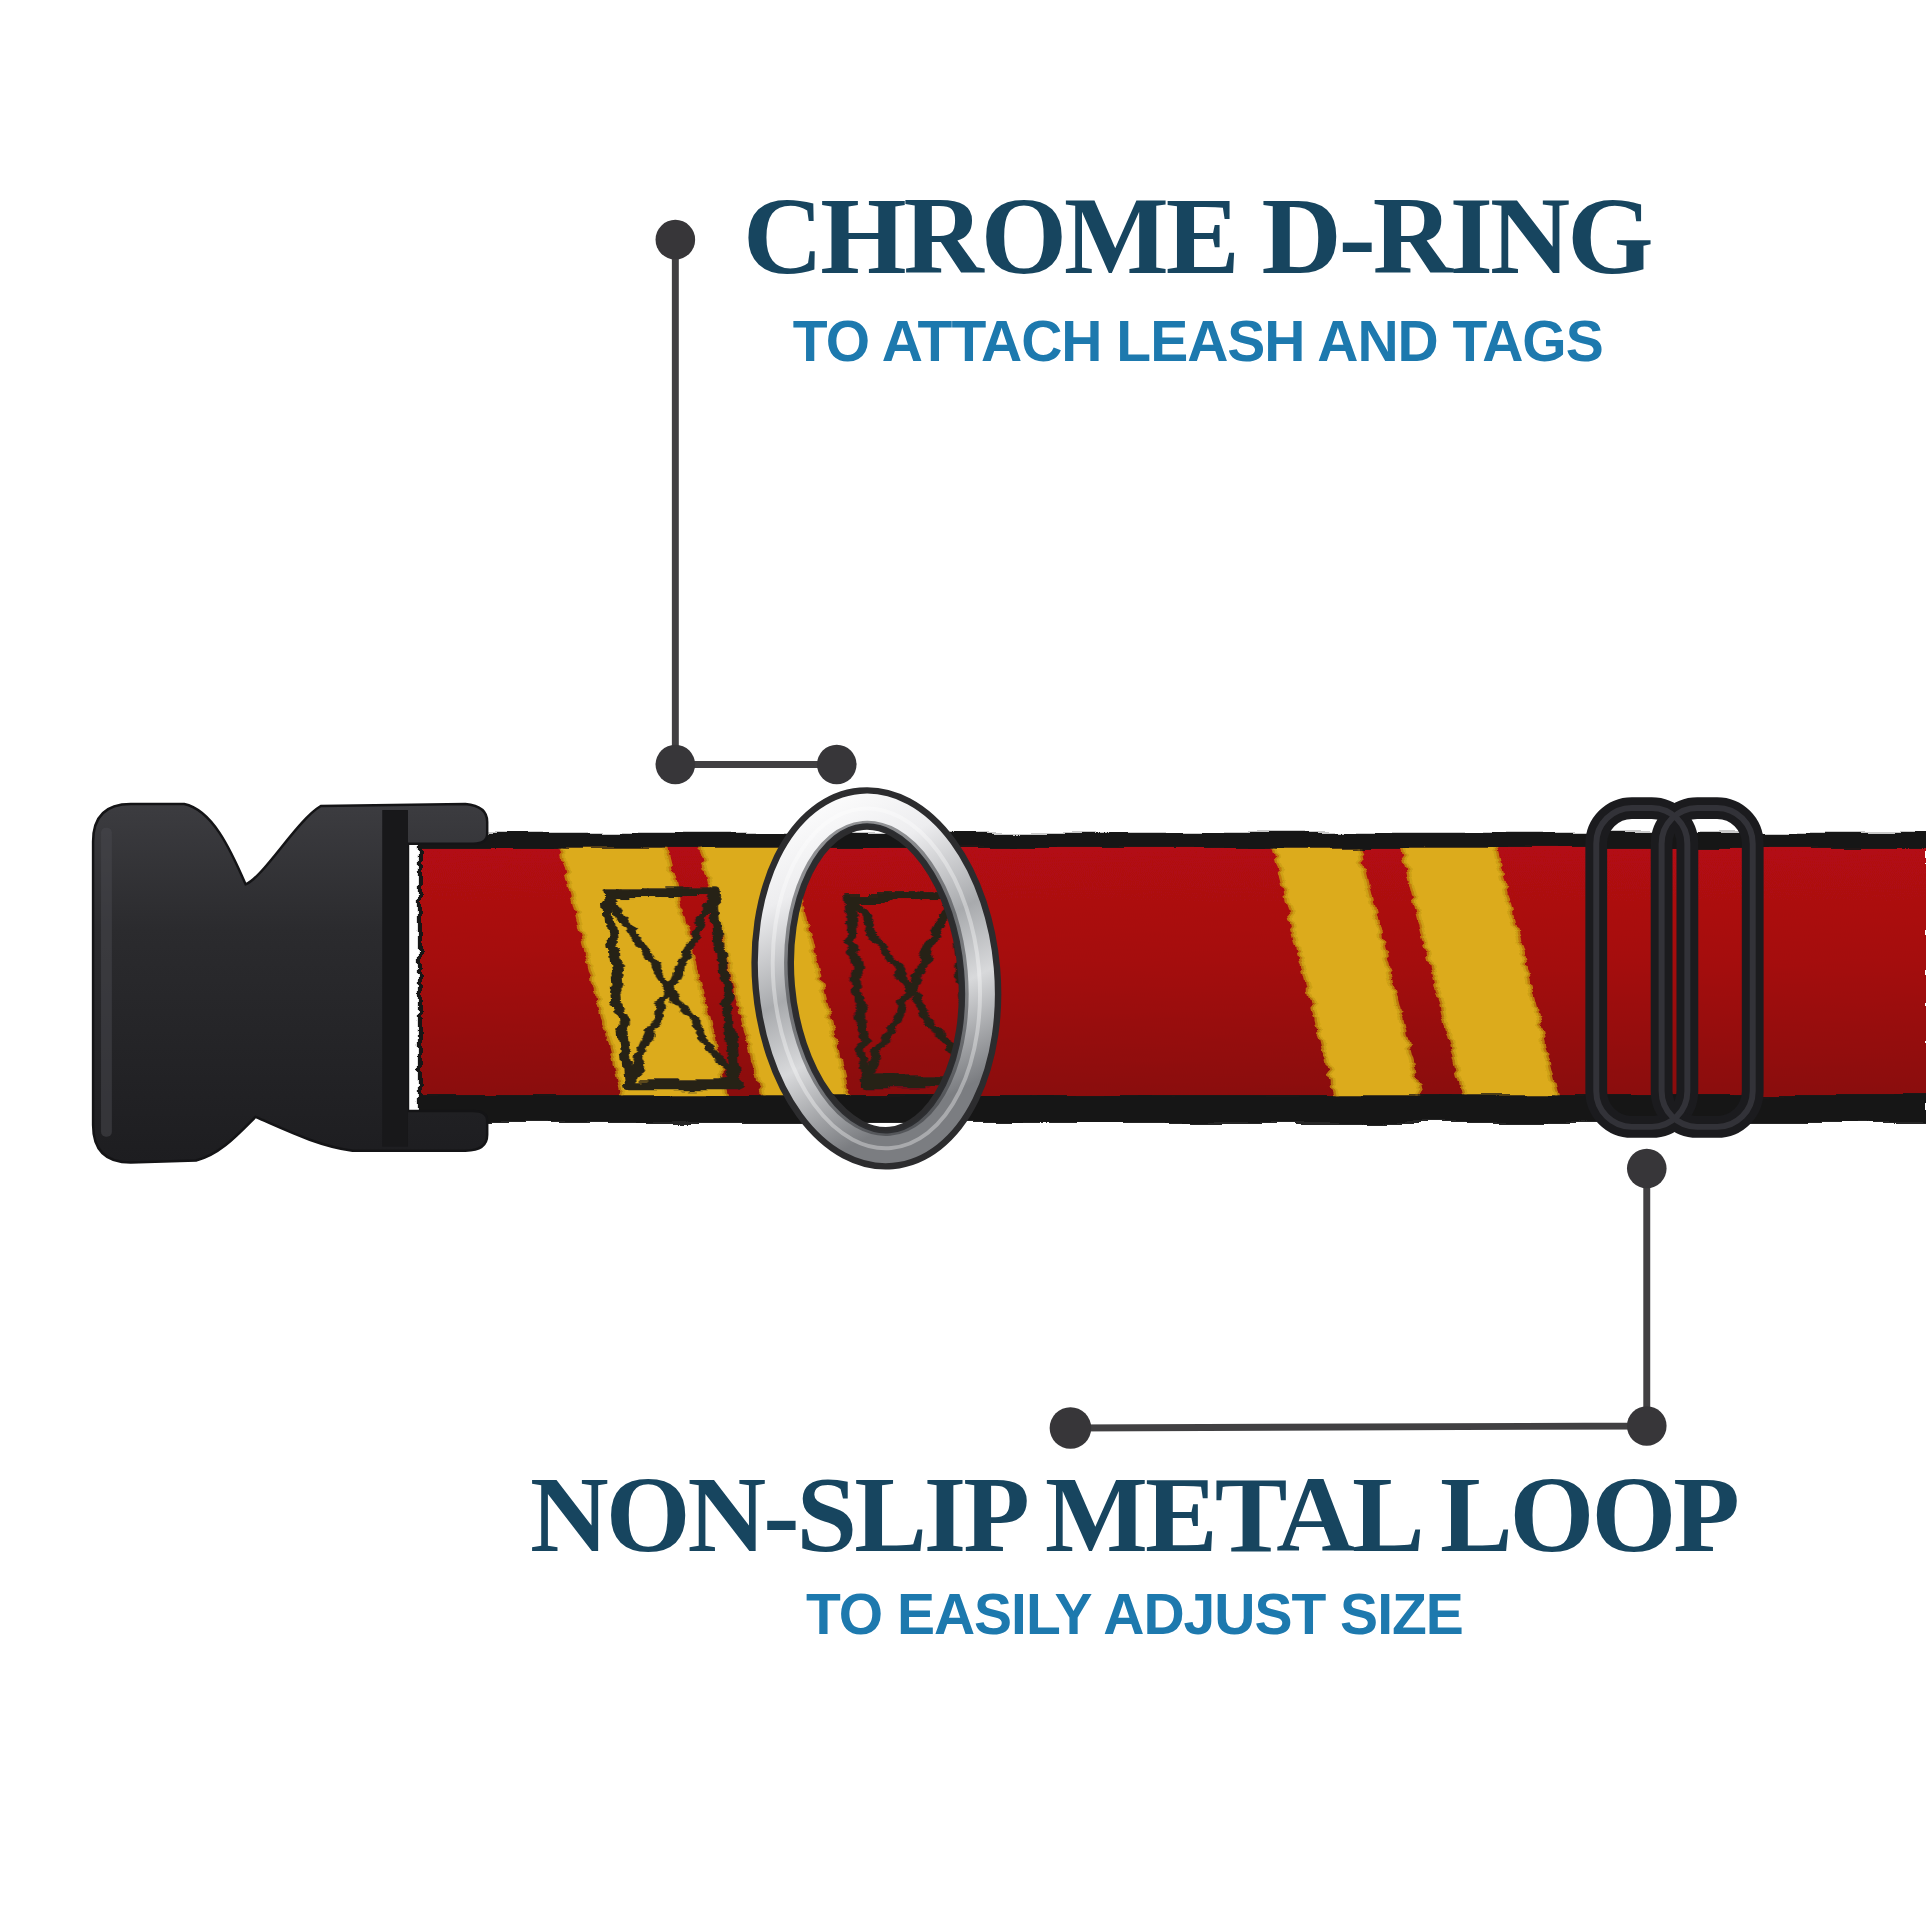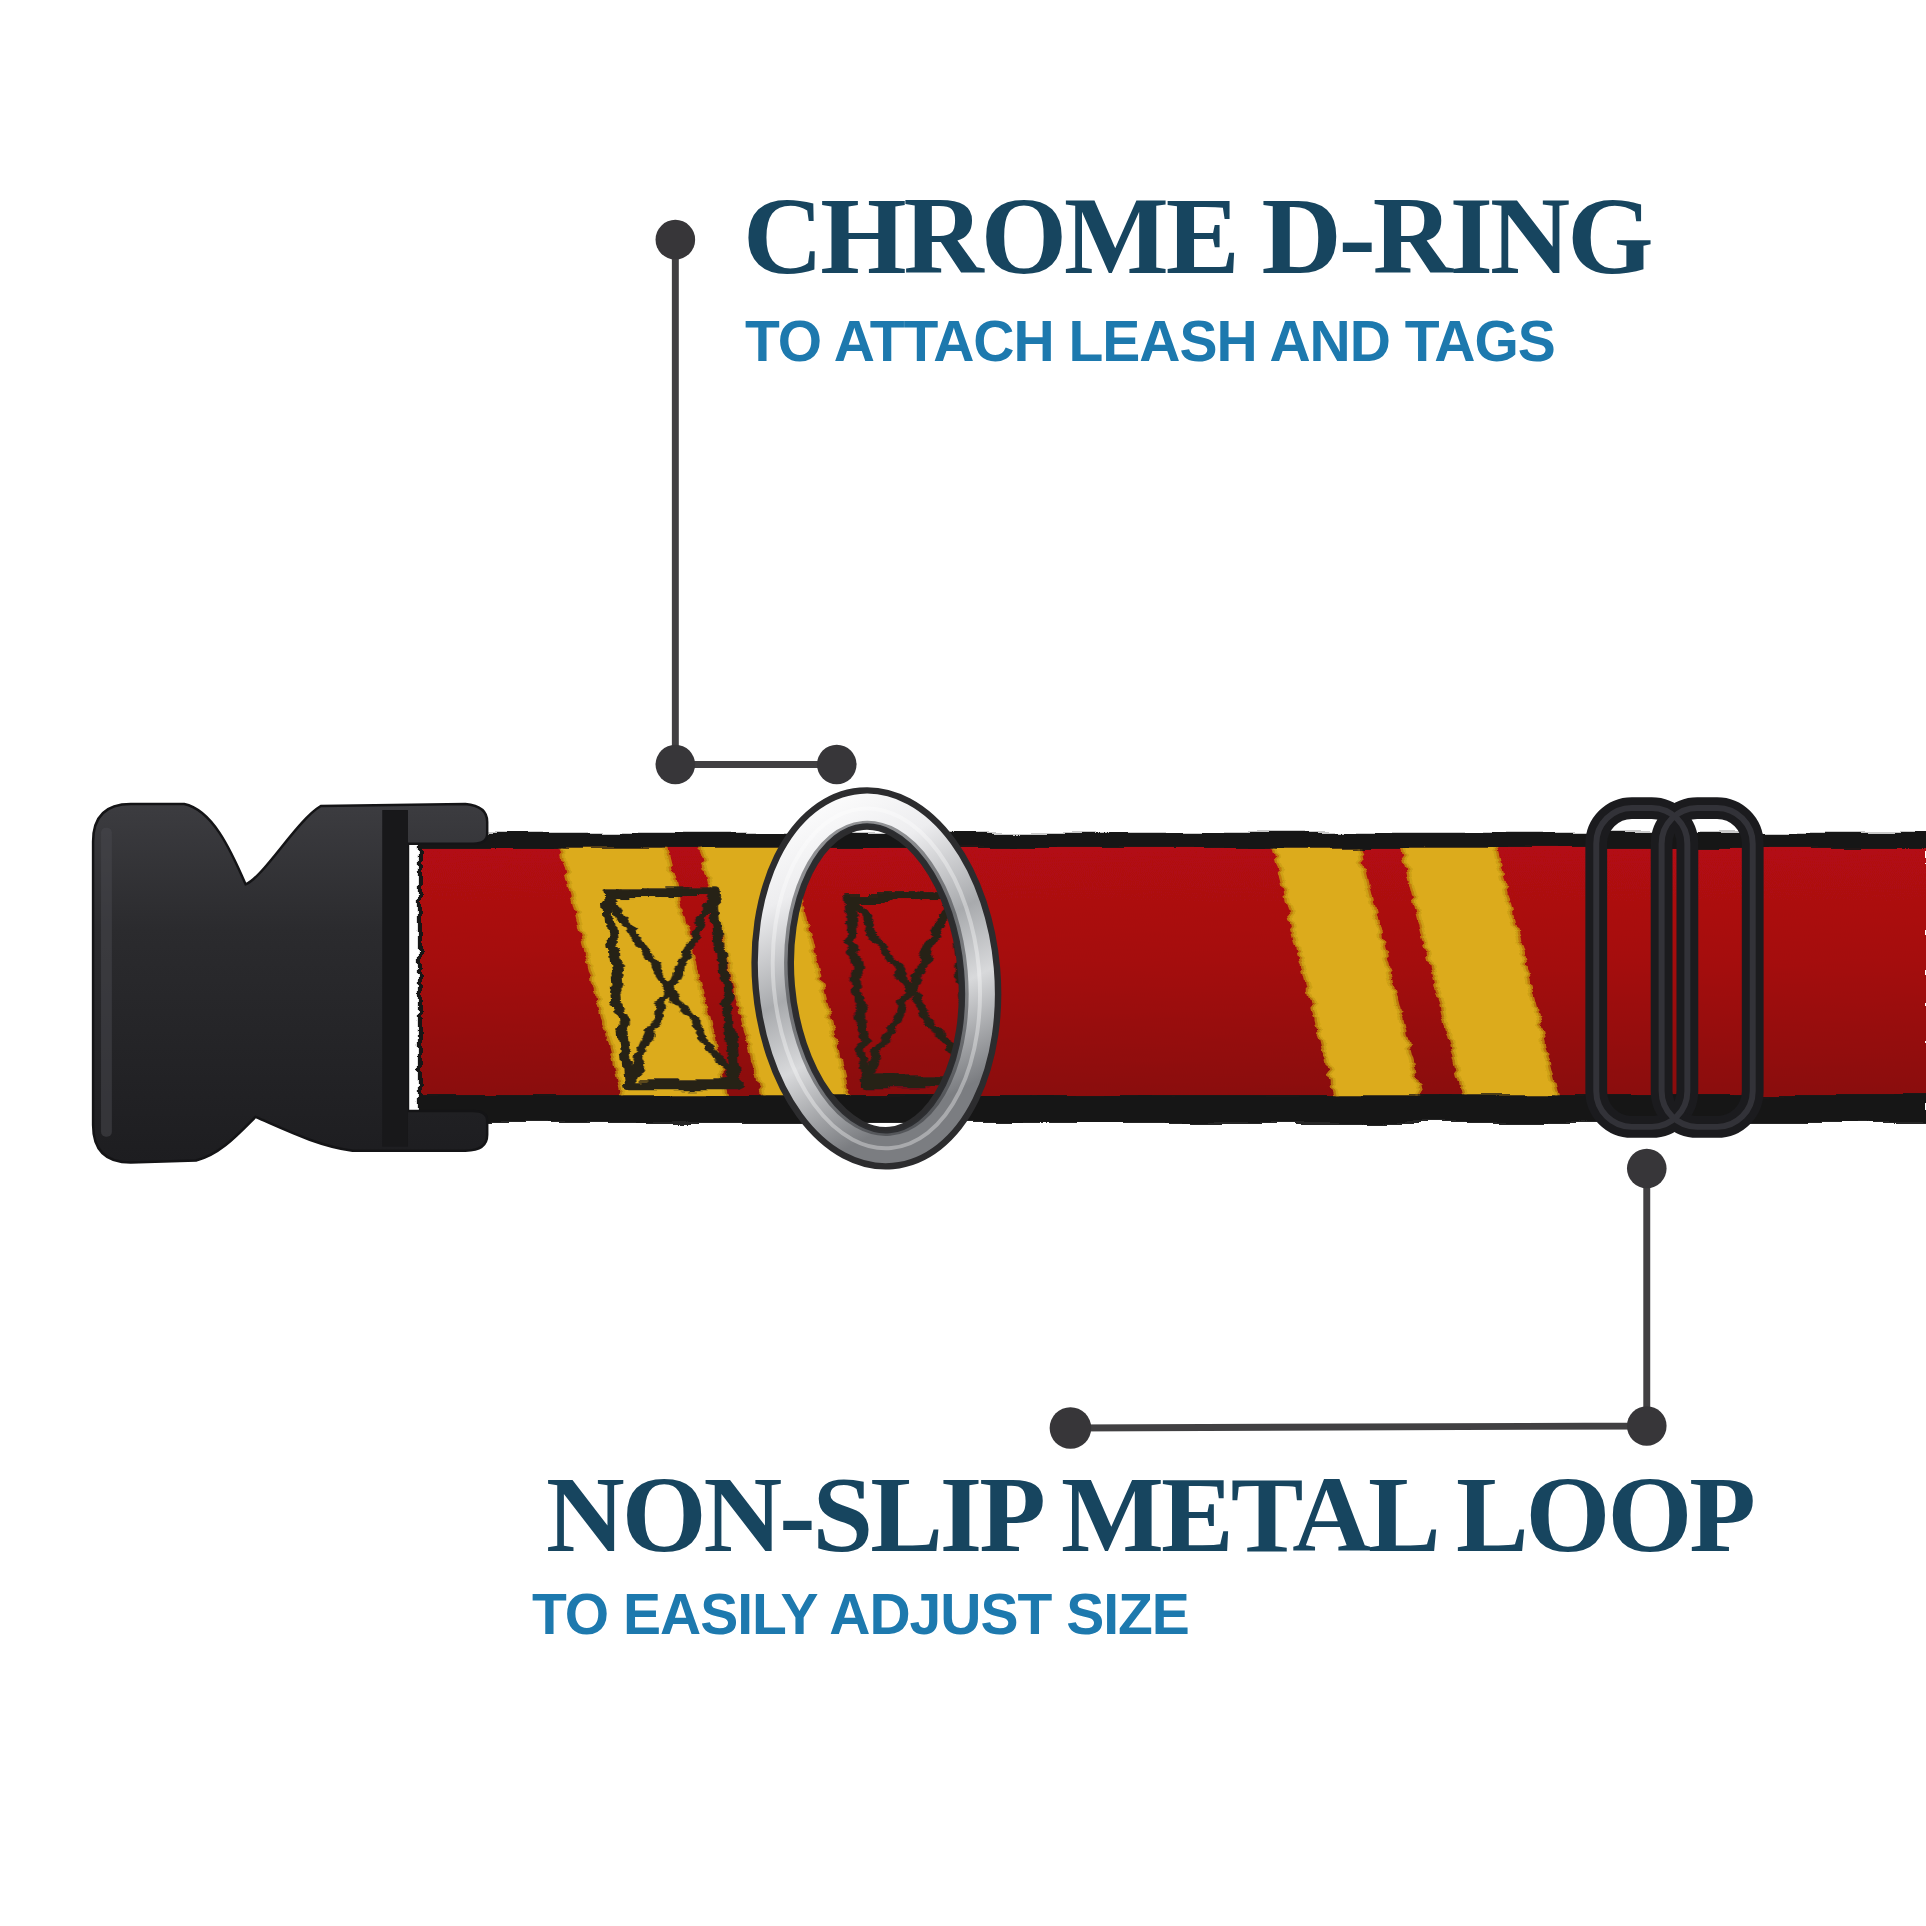--- a/index.html
+++ b/index.html
@@ -10,26 +10,27 @@
   #scene{position:absolute;left:0;top:0;width:1927px;height:1927px;}
   .callout{position:absolute;white-space:nowrap;line-height:1;}
   .callout .title{
     font-weight:700;letter-spacing:-3px;
     color:var(--title-navy,#17455f);
     font-family:Liberation Serif, serif;
   }
   .callout .subtitle{
     font-weight:700;letter-spacing:-1px;
     color:var(--subtitle-blue,#1d79ae);
+    text-align:center;
   }
   #callout-dring{left:743px;top:180px;}
   #callout-dring .title{font-size:111px;}
   #callout-dring .subtitle{font-size:57px;margin-top:22px;margin-left:2px;}
   #callout-loop{left:530px;top:1460px;}
-  #callout-loop .title{font-size:109px;margin-left:16px;}
+  #callout-loop .title{font-size:109px;}
   #callout-loop .subtitle{font-size:57px;margin-top:17px;margin-left:2px;}
 </style>
 </head>
 <body style="background: rgb(255, 255, 255);">
 
 <svg id="scene" viewBox="0 0 1946 1946" aria-hidden="true">
   <defs>
     <linearGradient id="redGrad" x1="0" y1="0" x2="0" y2="1">
       <stop offset="0" stop-color="#b30d12"></stop>
       <stop offset="0.45" stop-color="#a50b10"></stop>

